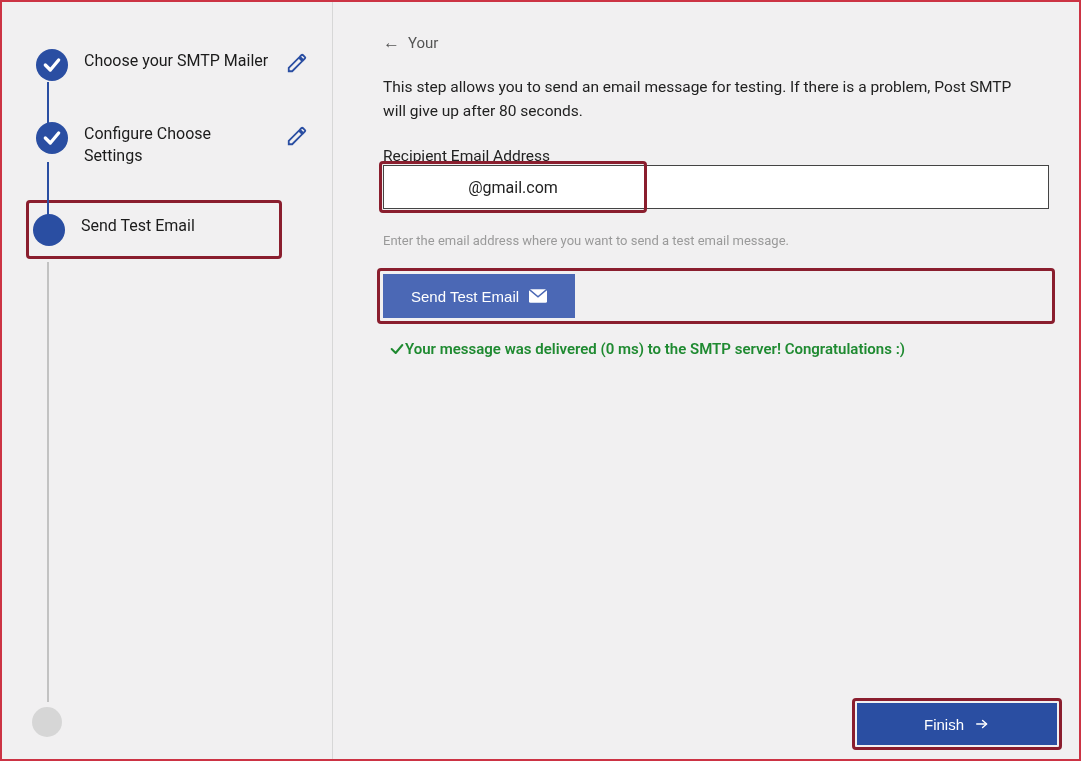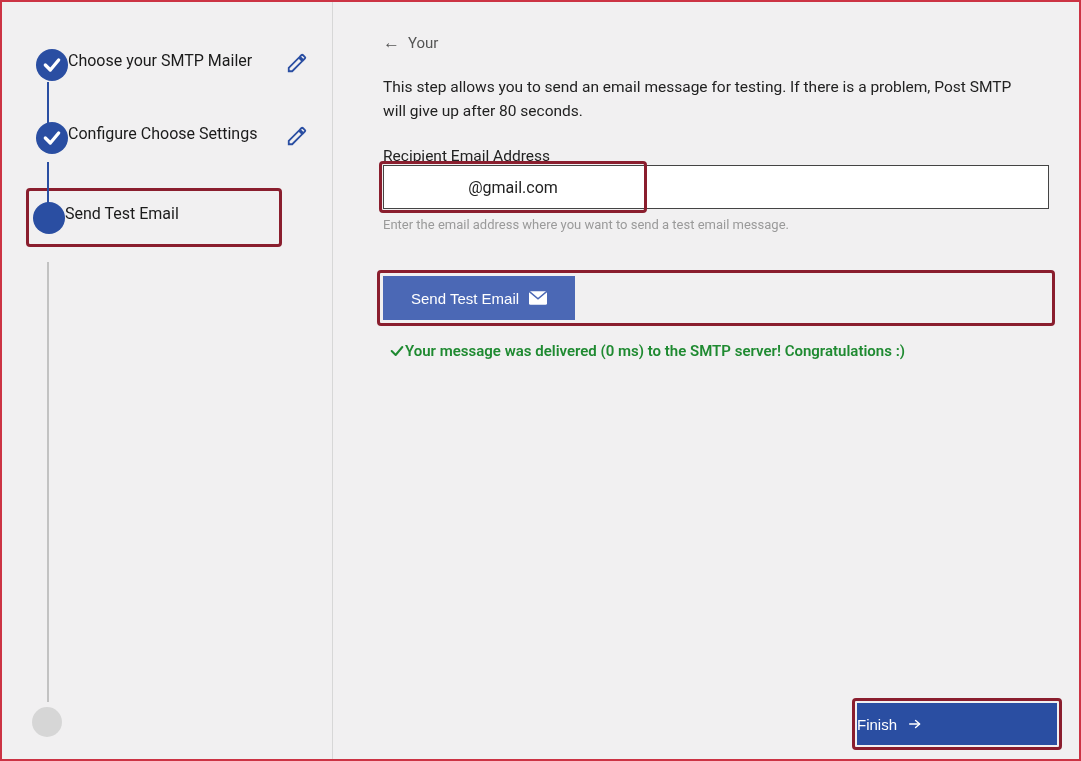--- a/index.html
+++ b/index.html
@@ -19,20 +19,21 @@
     position: relative;
   }
   .sidebar {
     width: 330px;
     padding: 40px 20px 20px 30px;
     position: relative;
   }
   .step {
     display: flex;
     align-items: flex-start;
+    gap: 16px;
     position: relative;
     margin-bottom: 28px;
     padding: 6px 4px;
   }
   .step-icon {
     width: 32px;
     height: 32px;
     border-radius: 50%;
     flex-shrink: 0;
     display: flex;
@@ -111,21 +112,21 @@
     margin-bottom: 24px;
     max-width: 640px;
   }
   .field-label {
     font-size: 15.5px;
     color: #222;
     display: block;
   }
   .input-wrap {
     position: relative;
-    margin-bottom: 8px;
+    margin-bottom: 24px;
   }
   .email-input {
     width: 100%;
     height: 44px;
     border: 1px solid #444;
     background: #fff;
     font-size: 16px;
     padding: 0 12px;
     color: #222;
     text-align: left;
@@ -149,21 +150,21 @@
     display: flex;
     align-items: center;
     justify-content: center;
     font-size: 16px;
     color: #222;
     pointer-events: none;
   }
   .helper {
     font-size: 13px;
     color: #9a9a9a;
-    margin-bottom: 44px;
+    margin-bottom: 26px;
   }
   .send-wrap {
     position: relative;
     display: inline-block;
     margin-bottom: 22px;
   }
   .send-btn {
     display: inline-flex;
     align-items: center;
     justify-content: center;
@@ -197,20 +198,21 @@
   }
   .success-check { width: 16px; height: 16px; flex-shrink: 0; }
   .finish-wrap {
     position: absolute;
     right: 22px;
     bottom: 14px;
   }
   .finish-btn {
     display: inline-flex;
     align-items: center;
+    justify-content: center;
     gap: 10px;
     background: #2a4ea2;
     color: #fff;
     border: none;
     height: 42px;
     width: 200px;
     font-size: 15px;
     cursor: pointer;
   }
   .finish-overlay {

